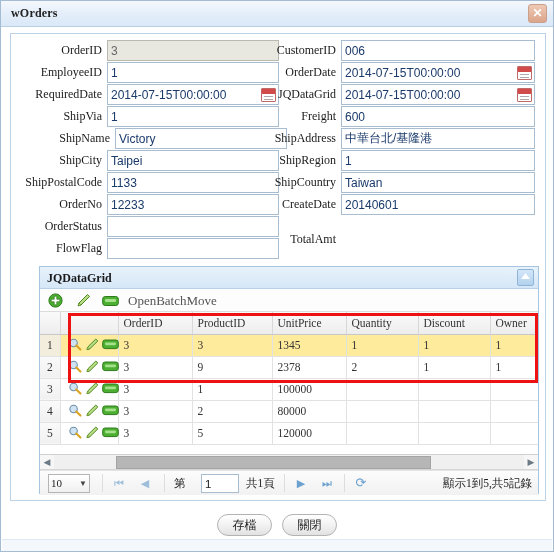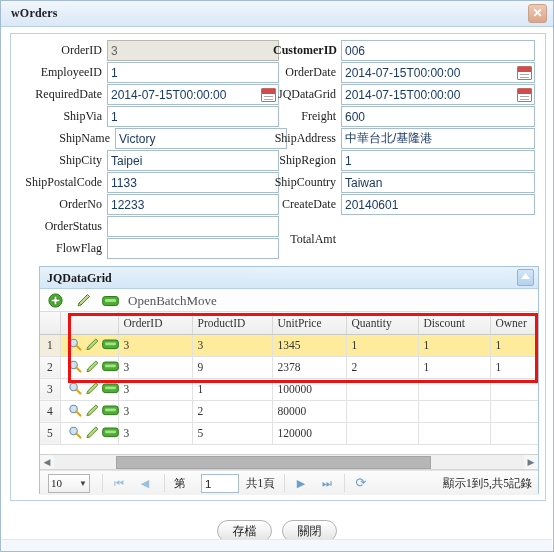--- a/index.html
+++ b/index.html
@@ -309,21 +309,21 @@
   
   .footer {
     position: absolute;
     left: 0; right: 0; top: 504px;
     text-align: center;
   }
   .btn {
     display: inline-block;
     min-width: 55px;
     height: 22px;
-    margin: 15px 3px;
+    margin: 9px 3px;
     border: 1px solid #b3b3b3;
     border-radius: 11px;
     background: linear-gradient(to bottom, #ffffff 0%, #f2f2f2 50%, #e2e2e2 100%);
     font-size: 12px;
     color: #222;
     line-height: 20px;
     text-align: center;
     cursor: pointer;
     font-family: "Liberation Serif", serif;
   }
@@ -386,21 +386,21 @@
             <div class="field-label" style="width: 86px;">OrderStatus</div>
             <input class="field-input" value="" style="width: 172px;">
           </div>
           <div class="field" style="left: 10px; top: 204px;">
             <div class="field-label" style="width: 86px;">FlowFlag</div>
             <input class="field-input" value="" style="width: 172px;">
           </div>
         </div>
       <div id="right-col">
           <div class="field" style="left: 262px; top: 6px;">
-            <div class="field-label" style="width: 68px; font-weight: bold;">CustomerID</div>
+            <div class="field-label" style="width: 68px;">CustomerID</div>
             <input class="field-input" value="006" style="width: 194px;">
           </div>
           <div class="field" style="left: 262px; top: 28px;">
             <div class="field-label" style="width: 68px;">OrderDate</div>
             <input class="field-input" value="2014-07-15T00:00:00" style="width: 194px;">
             <span class="cal-icon"></span>
           </div>
           <div class="field" style="left: 262px; top: 50px;">
             <div class="field-label" style="width: 68px;">JQDataGrid</div>
             <input class="field-input" value="2014-07-15T00:00:00" style="width: 194px;">

